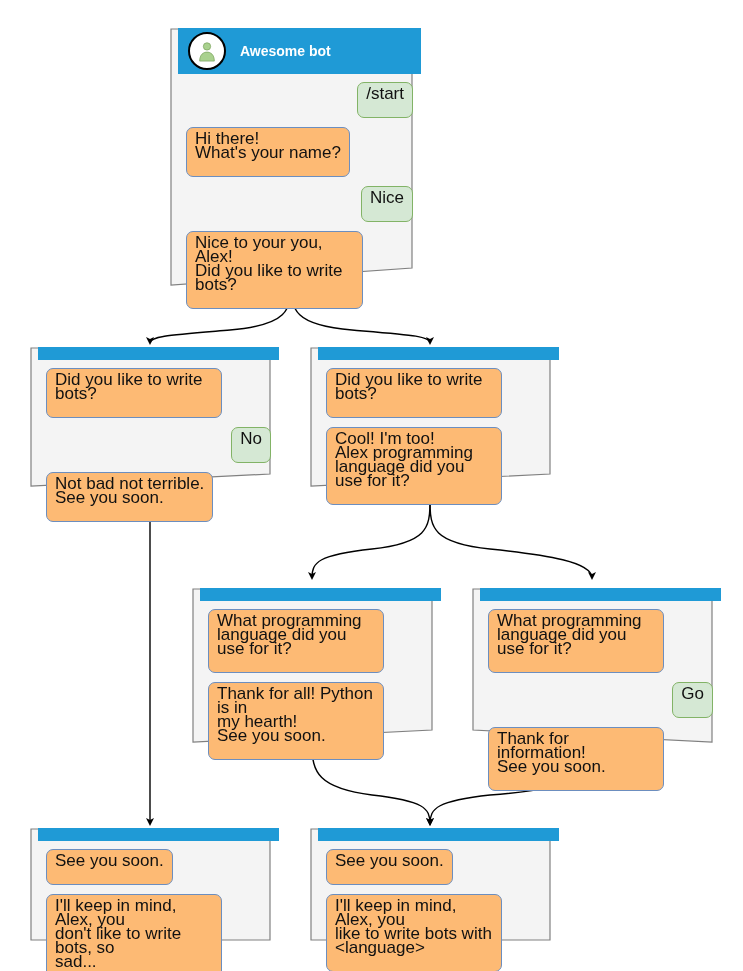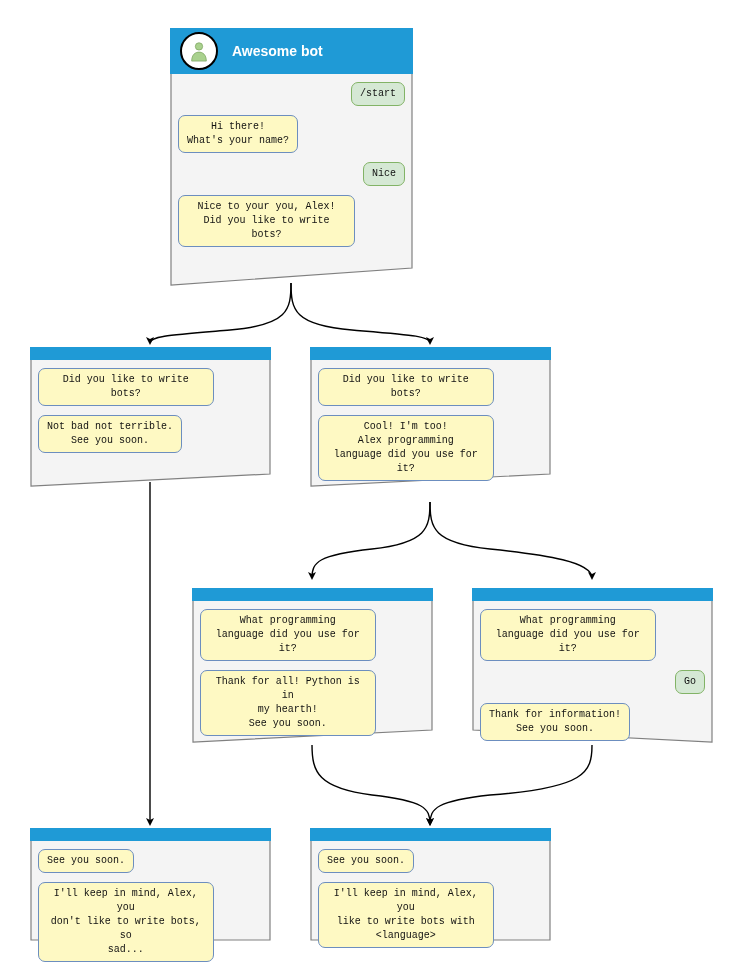--- a/index.html
+++ b/index.html
@@ -37,24 +37,23 @@
     box-sizing: border-box;
   }
   .node-shape {
     position: absolute;
     left: 0; top: 0;
     width: 100%;
     height: 100%;
   }
   .node-inner {
     position: absolute;
-    left: 0; top: 0;
+    left: 8px; top: 0;
     width: 100%;
     box-sizing: border-box;
-    text-align: center;
   }
 
   
   .bot-header {
     position: relative;
     height: 46px;
     background: #1f9ad6;
     display: flex;
     align-items: center;
     padding-left: 10px;
@@ -93,31 +92,30 @@
   }
   .msg-row {
     display: flex;
     margin-bottom: 9px;
   }
   .msg-row.left  { justify-content: flex-start; }
   .msg-row.right { justify-content: flex-end; }
 
   .bubble {
     border-radius: 7px;
-    padding: 4px 8px 4px 8px;
-    font-size: 10px;
+    padding: 4px 8px 16px 8px;
+    font-size: 17px;
     line-height: 14px;
     color: #111111;
     white-space: pre-line;
     box-sizing: border-box;
     max-width: 78%;
-    font-family: Liberation Mono, monospace;
   }
   .bubble.bot {
-    background: #fef9c3;
+    background: #fdba74;
     border: 1px solid #6c8ebf;
   }
   .bubble.user {
     background: #d5e8d4;
     border: 1px solid #82b366;
   }
 </style>
 </head>
 <body>
 
@@ -181,20 +179,23 @@
   <div class="node" style="left:30px; top:347px; width:241px; height:140px;">
     <svg class="node-shape" viewBox="0 0 241 140" preserveAspectRatio="none">
       <polygon points="1,1 240,1 240,127 1,139" fill="#f4f4f4" stroke="#808080" stroke-width="1.2"></polygon>
     </svg>
     <div class="node-inner">
       <div class="bot-header plain"></div>
       <div class="messages">
         <div class="msg-row left">
           <div class="bubble bot">Did you like to write bots?</div>
         </div>
+        <div class="msg-row right">
+          <div class="bubble user">No</div>
+        </div>
         <div class="msg-row left">
           <div class="bubble bot">Not bad not terrible.
 See you soon.</div>
         </div>
       </div>
     </div>
   </div>
 
   <div class="node" style="left:310px; top:347px; width:241px; height:140px;">
     <svg class="node-shape" viewBox="0 0 241 140" preserveAspectRatio="none">

